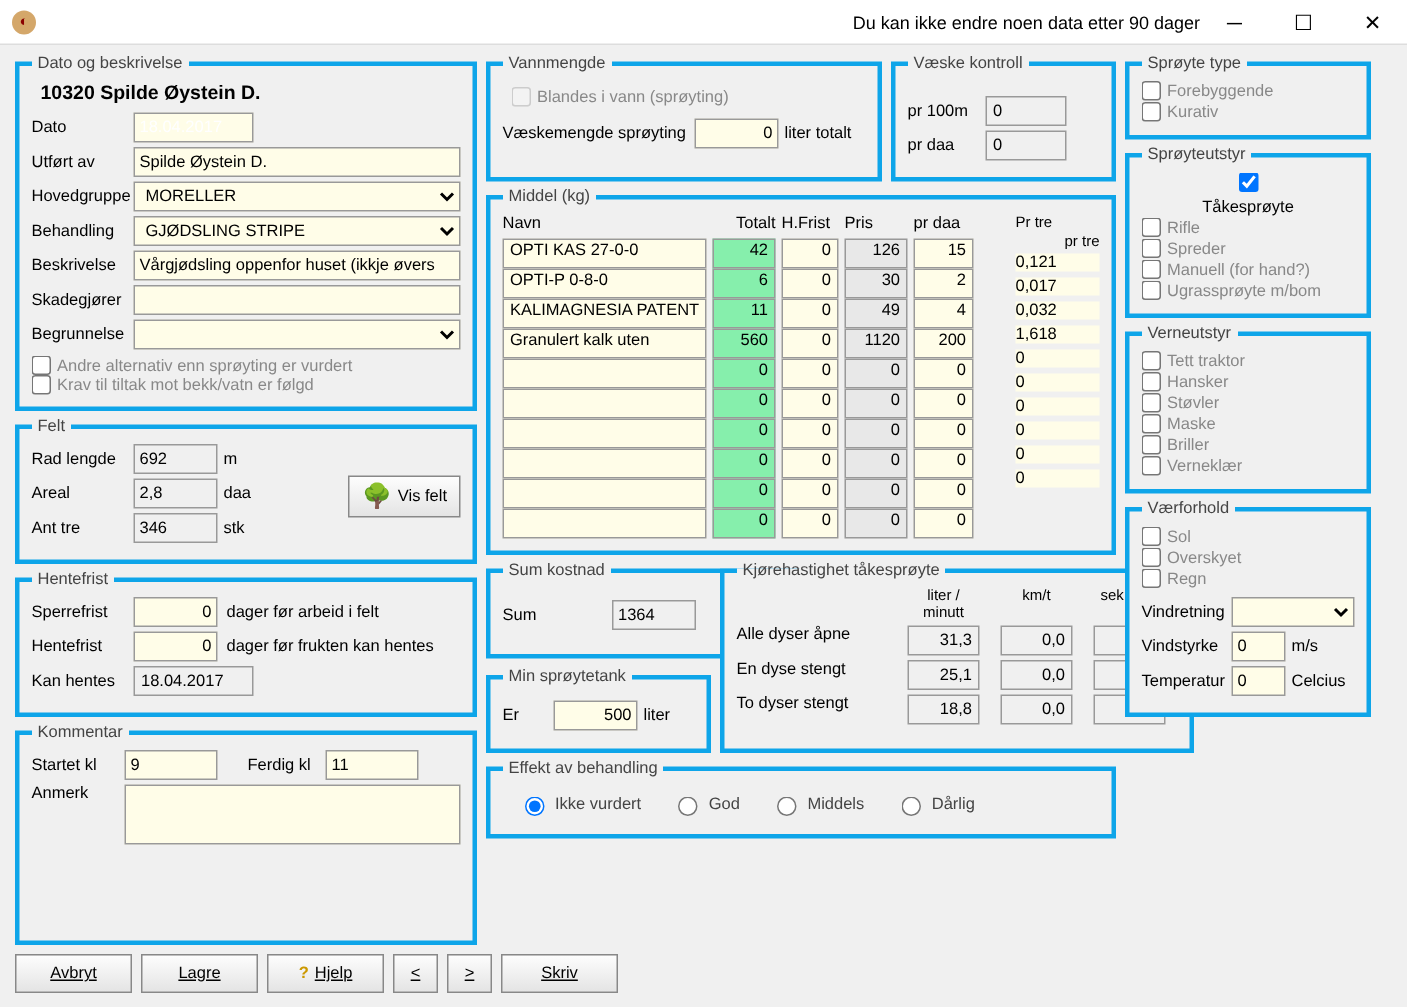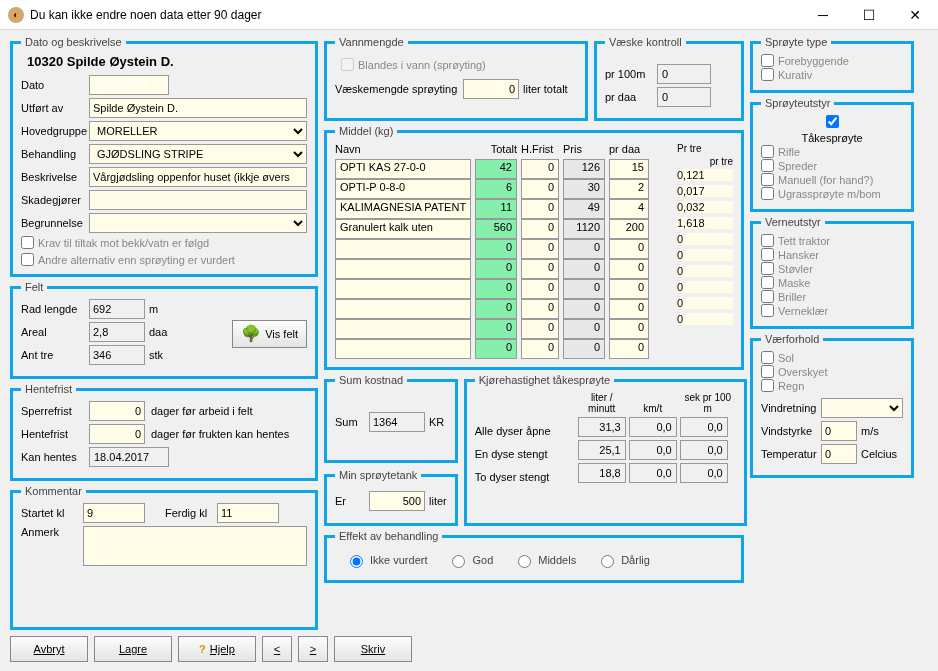--- a/index.html
+++ b/index.html
@@ -1,20 +1,20 @@
 <!DOCTYPE html>
 <html><head>
 <meta charset="utf-8">
 <style>
 * { box-sizing: border-box; font-family: 'Segoe UI', Tahoma, sans-serif; font-size: 11px; }
 body { margin: 0; background: #f0f0f0; width: 938px; height: 671px; overflow: hidden; }
 
 .titlebar { height: 30px; background: #fff; display: flex; align-items: center; padding-left: 8px; border-bottom: 1px solid #ddd; }
 .titlebar .icon { width: 16px; height: 16px; border-radius: 50%; background: #d4a76a; margin-right: 6px; display:flex;align-items:center;justify-content:center;font-size:10px;color:#8b0000;}
-.titlebar .title { flex: 1; color: #000; font-size: 12px; }
+.titlebar .title { flex: 1; color: #000; font-size: 12px; text-align: right; }
 .titlebar .winbtns { display: flex; }
 .titlebar .winbtn { width: 46px; height: 30px; display: flex; align-items: center; justify-content: center; font-size: 14px; color:#000;}
 
 .content { padding: 6px 10px 4px 10px; display: flex; gap: 6px; height: 604px; }
 .col { display: flex; flex-direction: column; gap: 4px; }
 .col1 { width: 308px; }
 .col2 { width: 420px; }
 .col3 { width: 164px; }
 
 fieldset { border: 3px solid #0ea5e9; padding: 6px 8px 8px 8px; margin: 0; background: #f0f0f0; }
@@ -50,21 +50,21 @@
 
 .btn { height: 24px; border: 1px solid #888; background: linear-gradient(#fdfdfd,#e4e4e4); padding: 0 8px; display:inline-flex; align-items:center; justify-content:center; gap:4px; cursor:pointer;}
 
 .footer { display:flex; gap:6px; padding: 2px 10px 6px 10px; align-items:center; }
 .footer .btn { min-width: 78px; height:26px; }
 .footer .navbtn { min-width: 30px; }
 
 .radio-row { display:flex; gap:20px; padding:4px 10px;}
 .radio-row label { display:flex; align-items:center; gap:4px; color:#444;}
 
-.ksrow { display:flex; align-items:flex-end; gap:3px; margin-bottom:3px;}
+.ksrow { display:flex; align-items:flex-start; gap:14px; margin-bottom:3px;}
 .ksrow .klbl{ width:100px; }
 .ksrow input { width:48px; text-align:right; padding-right:4px; background:#f0f0f0; border:1px solid #999; height:20px;}
 
 .sprchk { display:flex; align-items:center; gap:4px; color:#888; margin-bottom:1px; }
 .sprchk input {margin:0;}
 
 textarea { border:1px solid #999; background:#fffde8; resize:none; font-family:inherit; font-size:11px;}
 
 .tree-icon { font-size:16px; color:#2a7a2a; }
 </style>
@@ -110,27 +110,27 @@
           </div>
         <div class="row">
             <span class="lbl">Skadegjører</span>
             <input type="text" class="wide" value="" style="">
           </div>
         <div class="row">
             <span class="lbl">Begrunnelse</span>
             <select><option></option></select>
           </div>
       </div>
+      <div class="chk" style="margin-top:4px;">
+          <input type="checkbox" style="">
+          <span>Andre alternativ enn sprøyting er vurdert</span>
+        </div>
       <div class="chk">
           <input type="checkbox" style="">
           <span>Krav til tiltak mot bekk/vatn  er følgd</span>
-        </div>
-      <div class="chk" style="margin-top:4px;">
-          <input type="checkbox" style="">
-          <span>Andre alternativ enn sprøyting er vurdert</span>
         </div>
     </fieldset>
 
     <fieldset>
       <legend>Felt</legend>
       <div style="display:flex; gap:8px;">
         <div style="flex:1;">
           <div class="row">
               <span class="lbl">Rad lengde</span>
               <input type="text" class="ro num" readonly="" value="692" style="">
@@ -318,21 +318,21 @@
               <div class="cell prtre" style="background: rgb(255, 253, 232);">0</div>
             </div>
         </div>
       </div>
     </fieldset>
 
     <div style="display:flex; gap:6px;">
       <div style="width:150px;display:flex;flex-direction:column;gap:6px;">
         <fieldset>
           <legend>Sum kostnad</legend>
-          <div class="row" style="margin:20px 0;">
+          <div class="row" style="margin:8px 0;gap:39px;">
               <span style="width:34px;">Sum</span>
               <input type="text" class="ro num" readonly="" value="1364" style="">
               <span style="margin-left:4px;">KR</span>
             </div>
         </fieldset>
         <fieldset>
           <legend>Min sprøytetank</legend>
           <div class="row" style="margin:4px 0;">
               <span style="width:34px;">Er</span>
               <input type="text" class="num" style="background: rgb(255, 253, 232);" value="500">

